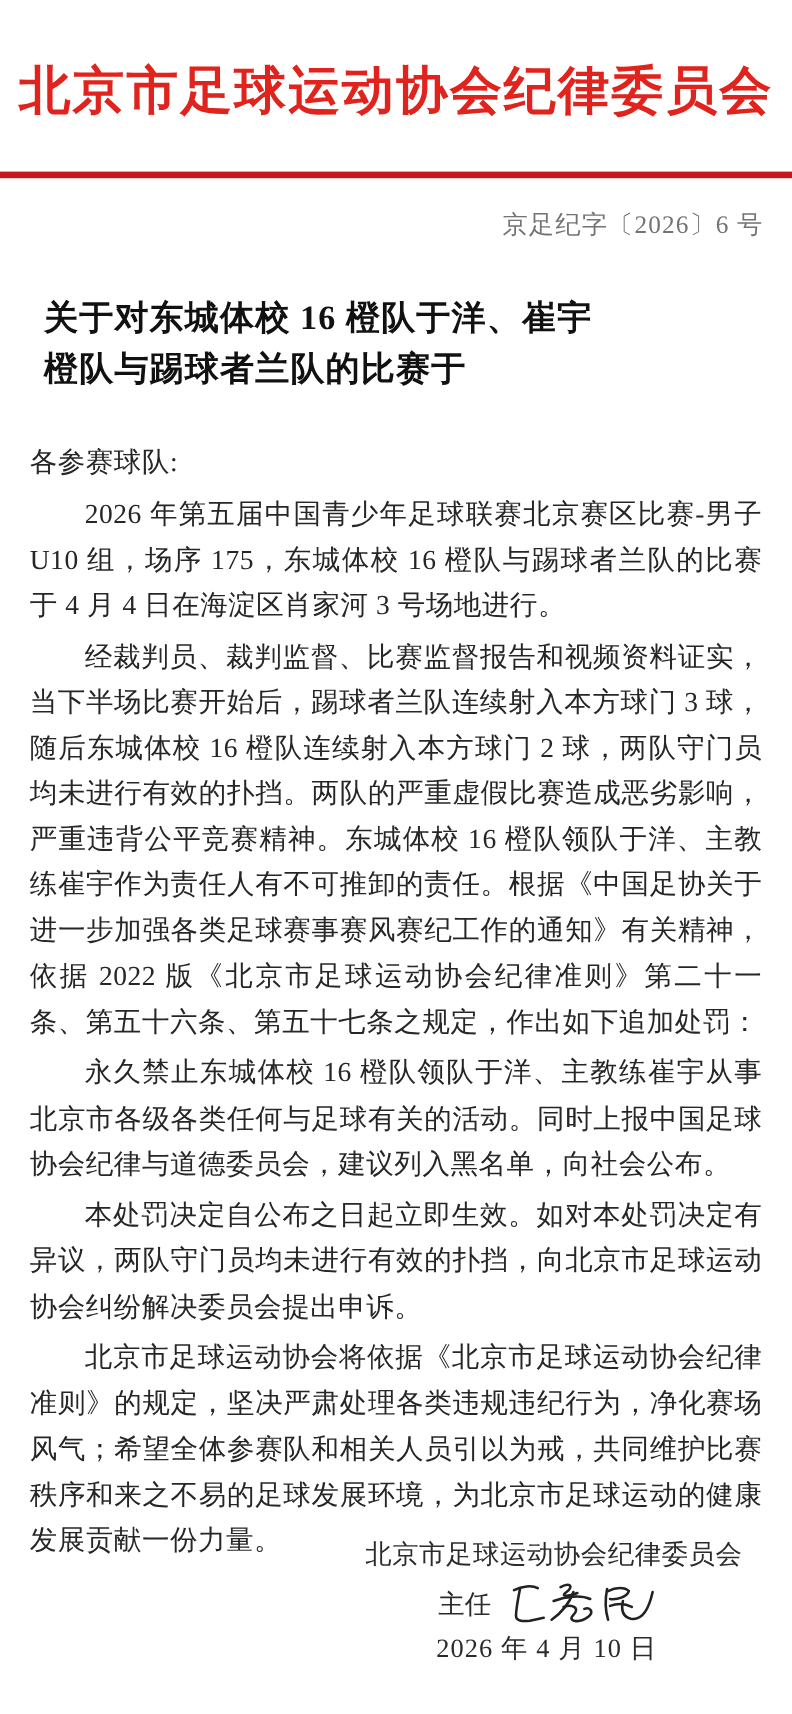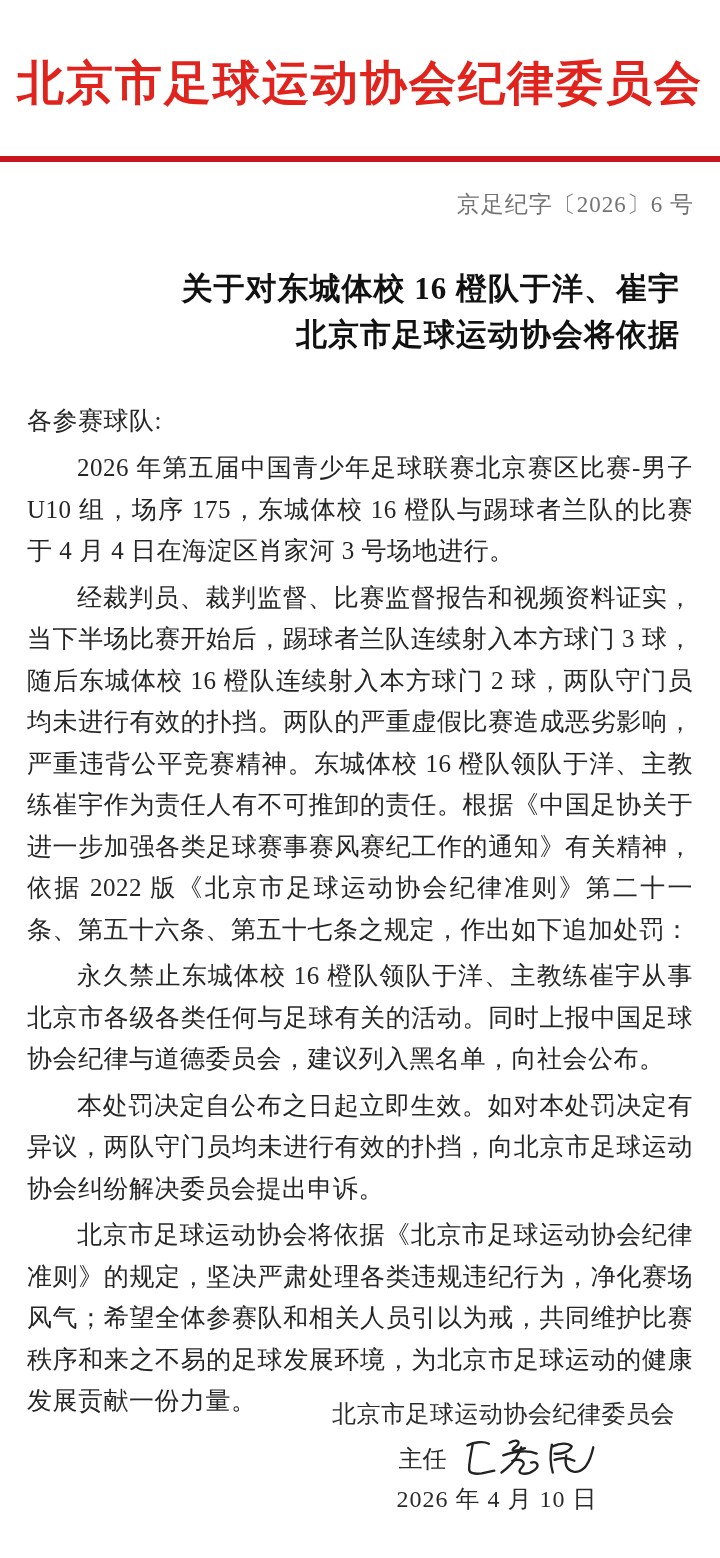--- a/index.html
+++ b/index.html
@@ -40,21 +40,21 @@
     margin-top: 28px;
     padding-right: 26px;
     text-align: right;
     font-size: 23px;
     line-height: 30px;
     color: #737373;
     letter-spacing: 1px;
   }
   .doc-title {
     margin: 46px 40px 0 40px;
-    text-align: right;
+    text-align: left;
     font-size: 31px;
     line-height: 46px;
     font-weight: bold;
     color: #111111;
     letter-spacing: 1px;
   }
   .body-text {
     margin: 42px 27px 0 27px;
     font-size: 25px;
   }
@@ -110,21 +110,21 @@
 <div class="page">
 
   <h1 class="org-header">北京市足球运动协会纪律委员会</h1>
 
   <div class="red-rule"></div>
 
   <div class="doc-number">京足纪字〔2026〕6 号</div>
 
   <h2 class="doc-title">
     <span>关于对东城体校 16 橙队于洋、崔宇</span><br>
-    <span>北京市足球运动协会将依据</span>
+    <span>橙队与踢球者兰队的比赛于</span>
   </h2>
 
   <div class="body-text">
     <p class="salutation">各参赛球队:</p>
     <p class="para">2026 年第五届中国青少年足球联赛北京赛区比赛-男子 U10 组，场序 175，东城体校 16 橙队与踢球者兰队的比赛于 4 月 4 日在海淀区肖家河 3 号场地进行。</p>
     <p class="para">经裁判员、裁判监督、比赛监督报告和视频资料证实，当下半场比赛开始后，踢球者兰队连续射入本方球门 3 球，随后东城体校 16 橙队连续射入本方球门 2 球，两队守门员均未进行有效的扑挡。两队的严重虚假比赛造成恶劣影响，严重违背公平竞赛精神。东城体校 16 橙队领队于洋、主教练崔宇作为责任人有不可推卸的责任。根据《中国足协关于进一步加强各类足球赛事赛风赛纪工作的通知》有关精神，依据 2022 版《北京市足球运动协会纪律准则》第二十一条、第五十六条、第五十七条之规定，作出如下追加处罚：</p>
     <p class="para">永久禁止东城体校 16 橙队领队于洋、主教练崔宇从事北京市各级各类任何与足球有关的活动。同时上报中国足球协会纪律与道德委员会，建议列入黑名单，向社会公布。</p>
     <p class="para">本处罚决定自公布之日起立即生效。如对本处罚决定有异议，两队守门员均未进行有效的扑挡，向北京市足球运动协会纠纷解决委员会提出申诉。</p>
     <p class="para">北京市足球运动协会将依据《北京市足球运动协会纪律准则》的规定，坚决严肃处理各类违规违纪行为，净化赛场风气；希望全体参赛队和相关人员引以为戒，共同维护比赛秩序和来之不易的足球发展环境，为北京市足球运动的健康发展贡献一份力量。</p>
   </div>

